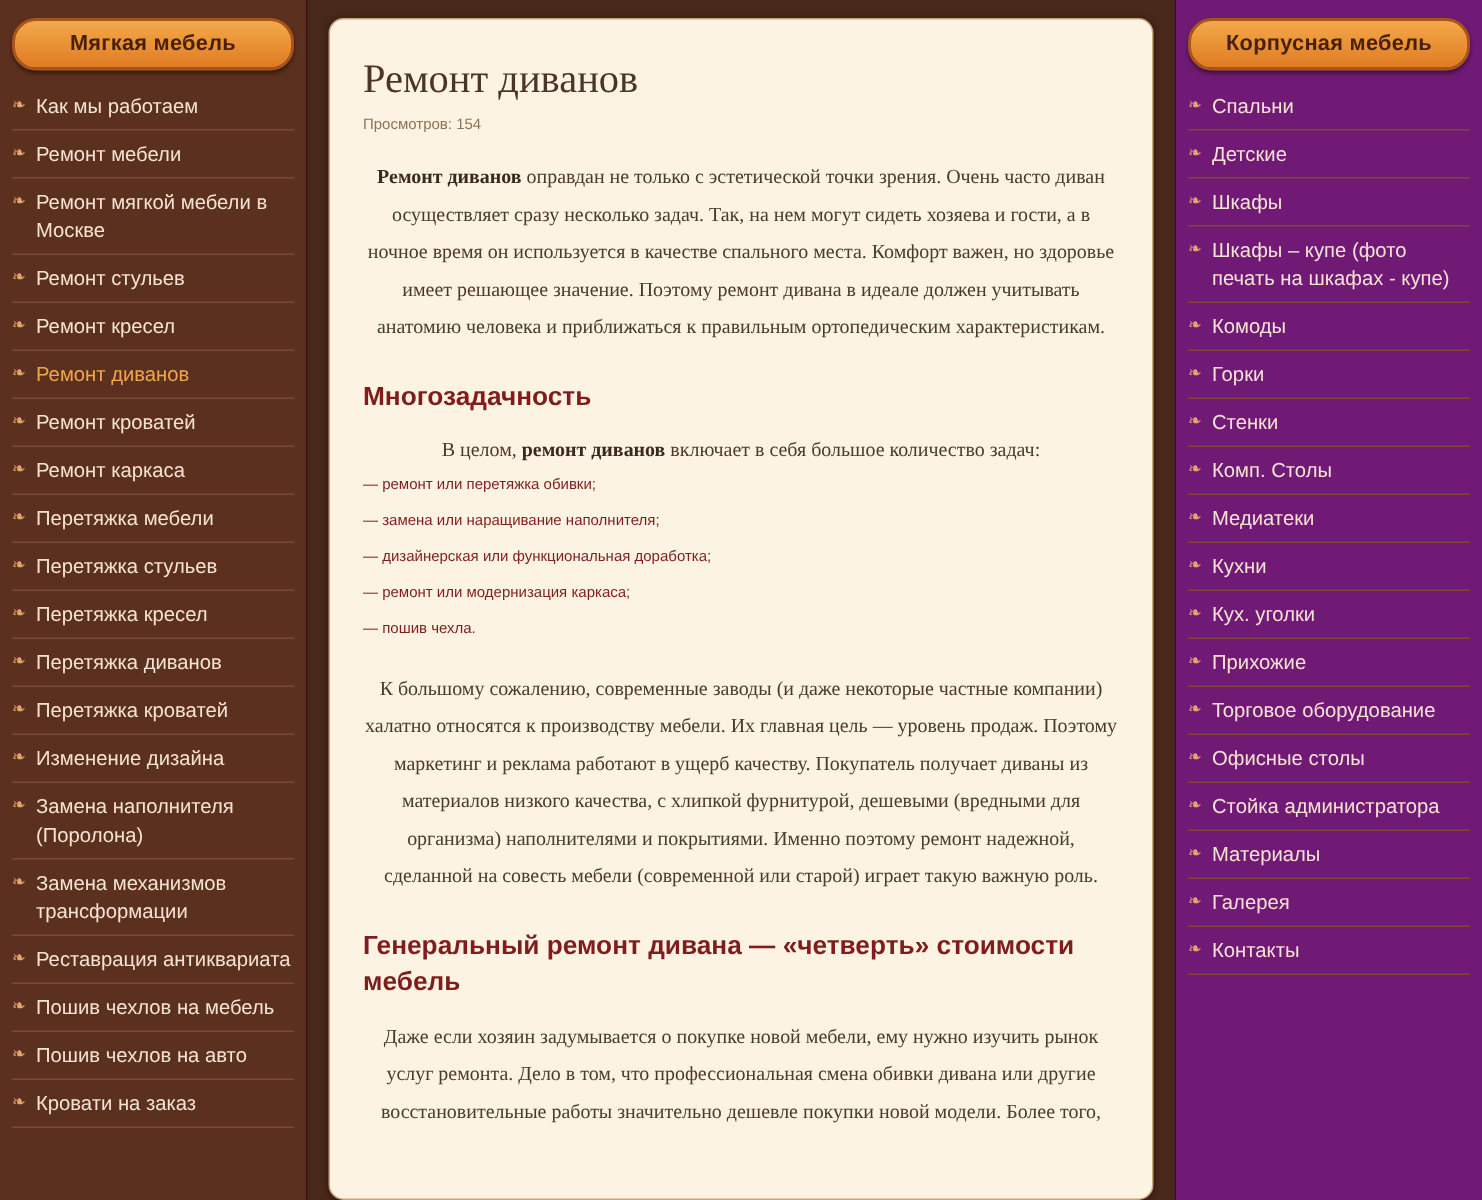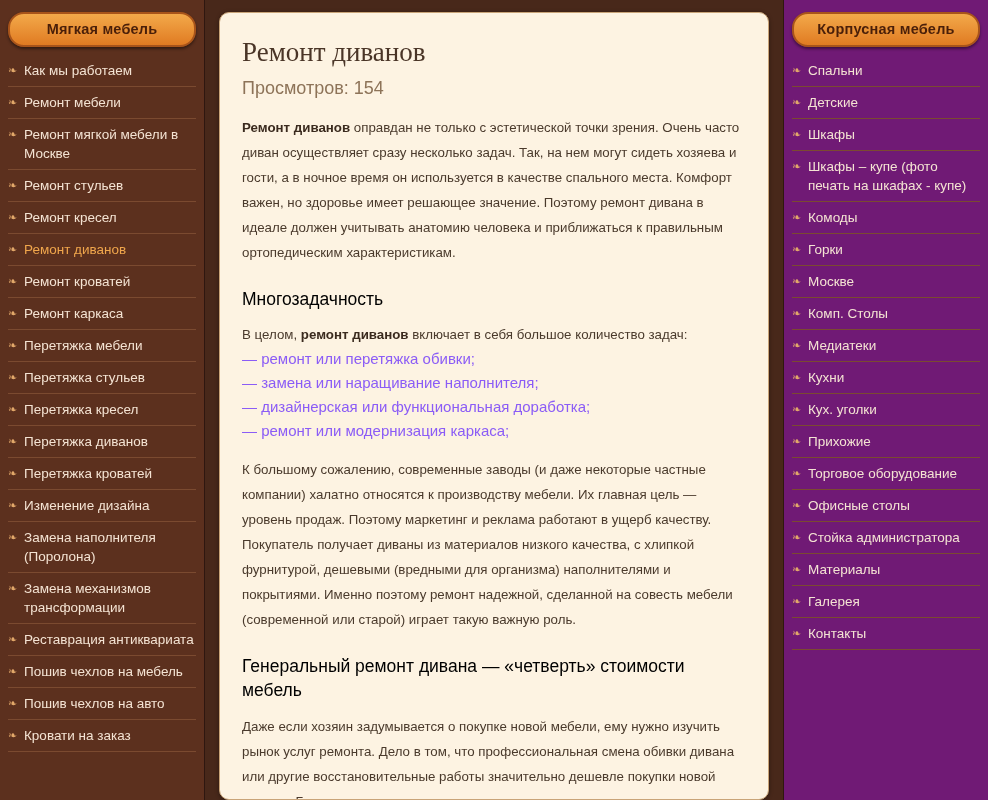--- a/index.html
+++ b/index.html
@@ -98,43 +98,44 @@
   }
   .article h1 {
     font-family: "Liberation Serif", serif;
     font-weight: normal;
     font-size: 27px;
     color: #4a3527;
     margin: 6px 0 10px 0;
   }
   .views {
     color: #8d7358;
-    font-size: 18px;
+    font-size: 10px;
     margin: 0 0 16px 0;
   }
   .article h2 {
-    color: #000000;
+    color: #7f1d1d;
     font-size: 17.5px;
-    font-weight: normal;
+    font-weight: bold;
     margin: 22px 0 12px 0;
     line-height: 24px;
   }
   .article p {
     color: #4a3a2c;
     font-size: 13.3px;
     line-height: 25px;
     margin: 0 0 14px 0;
-    text-align: left;
+    text-align: center;
+    font-family: Liberation Serif, serif;
   }
   .article p.tight { margin-bottom: 0; line-height: 24px; }
   .article b { color: #3a2a1e; }
   .list-lines { margin: 0 0 14px 0; }
   .list-lines div {
-    color: #8b5cf6;
-    font-size: 15px;
+    color: #7f1d1d;
+    font-size: 10px;
     line-height: 24px;
   }
 </style>
 </head>
 <body>
 
 <div class="page">
 
   <div class="sidebar left">
     <div class="panel-head">Мягкая мебель</div>
@@ -211,20 +212,21 @@
 
       <h2>Многозадачность</h2>
 
       <p class="tight"><span>В целом, </span><b>ремонт диванов</b><span> включает в себя большое количество задач:</span></p>
 
       <div class="list-lines" id="task-list">
           <div>— ремонт или перетяжка обивки;</div>
           <div>— замена или наращивание наполнителя;</div>
           <div>— дизайнерская или функциональная доработка;</div>
           <div>— ремонт или модернизация каркаса;</div>
+          <div>— пошив чехла.</div>
         </div>
 
       <p>К большому сожалению, современные заводы (и даже некоторые частные компании) халатно относятся к производству мебели. Их главная цель — уровень продаж. Поэтому маркетинг и реклама работают в ущерб качеству. Покупатель получает диваны из материалов низкого качества, с хлипкой фурнитурой, дешевыми (вредными для организма) наполнителями и покрытиями. Именно поэтому ремонт надежной, сделанной на совесть мебели (современной или старой) играет такую важную роль.</p>
 
       <h2>Генеральный ремонт дивана — «четверть» стоимости мебель</h2>
       <p><span>Даже если хозяин задумывается о покупке новой мебели, ему нужно изучить рынок услуг ремонта. Дело в том, что профессиональная смена обивки дивана или другие восстановительные работы значительно дешевле покупки новой модели. Более того, </span></p>
     </div>
   </div>
 
   <div class="sidebar right">
@@ -242,21 +244,21 @@
         <li>
           <a href="#"><span class="bullet">❧</span><span>Шкафы – купе (фото печать на шкафах - купе)</span></a>
         </li>
         <li>
           <a href="#"><span class="bullet">❧</span><span>Комоды</span></a>
         </li>
         <li>
           <a href="#"><span class="bullet">❧</span><span>Горки</span></a>
         </li>
         <li>
-          <a href="#"><span class="bullet">❧</span><span>Москве</span></a>
+          <a href="#"><span class="bullet">❧</span><span>Стенки</span></a>
         </li>
         <li>
           <a href="#"><span class="bullet">❧</span><span>Комп. Столы</span></a>
         </li>
         <li>
           <a href="#"><span class="bullet">❧</span><span>Медиатеки</span></a>
         </li>
         <li>
           <a href="#"><span class="bullet">❧</span><span>Кухни</span></a>
         </li>

